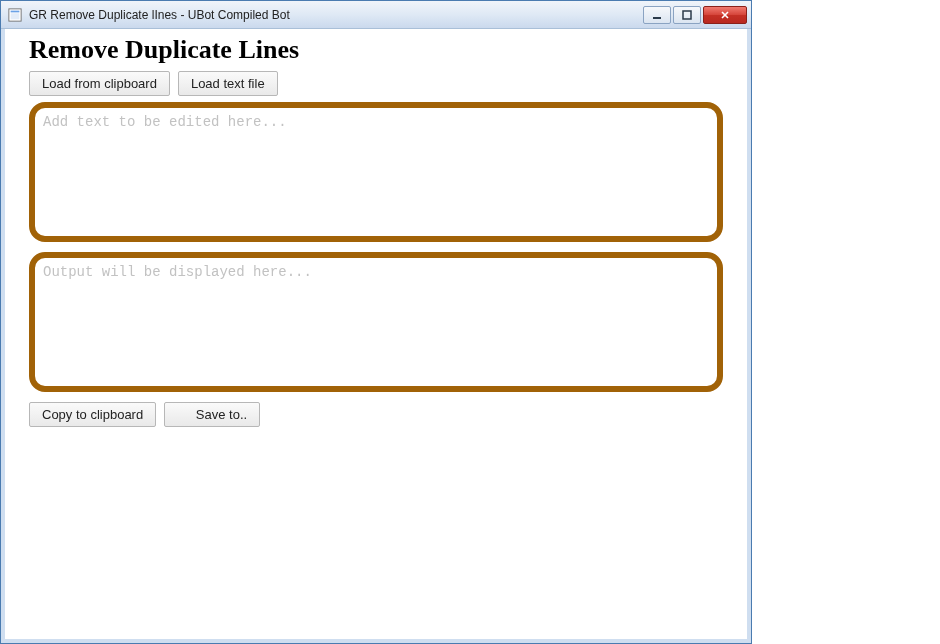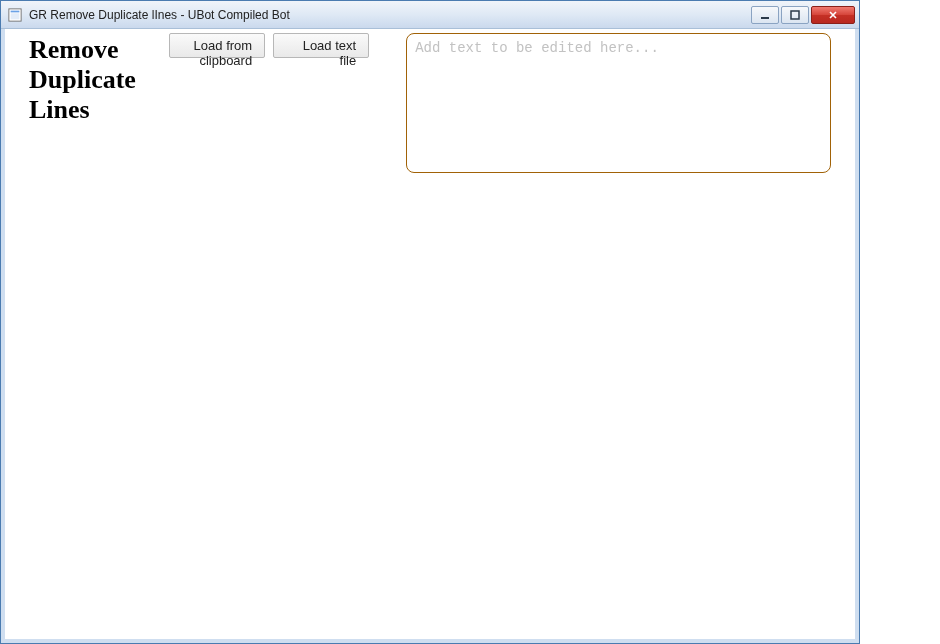--- a/index.html
+++ b/index.html
@@ -8,21 +8,21 @@
       padding: 0;
     }
     body {
       font-family: "Segoe UI", Tahoma, sans-serif;
       background: #fff;
       width: 940px;
       height: 644px;
       overflow: hidden;
     }
     .window {
-      width: 860px;
+      width: 752px;
       height: 644px;
       border: 1px solid #4a7bb0;
       background: #fff;
       display: flex;
       flex-direction: column;
     }
     .titlebar {
       height: 28px;
       background: linear-gradient(to bottom, #f0f4fa 0%, #dfe9f5 50%, #cad9ed 100%);
       border-bottom: 1px solid #a9bfd8;
@@ -69,21 +69,21 @@
     }
     .tb-btn svg {
       width: 10px;
       height: 10px;
     }
     .content {
       flex: 1;
       background: #fff;
       padding: 4px 24px 8px 24px;
       display: flex;
-      flex-direction: row;
+      flex-direction: column;
       border: 4px solid #cfdef0;
       border-top: none;
     }
     .heading {
       font-family: "Times New Roman", serif;
       font-size: 26px;
       font-weight: bold;
       color: #000;
       margin: 2px 0 6px 0;
     }
@@ -104,26 +104,25 @@
       min-width: 96px;
       text-align: right;
       height: 25px;
       line-height: 15px;
     }
     textarea {
       width: 100%;
       font-family: "Courier New", monospace;
       font-size: 14px;
       color: #222;
-      border: 1px solid #a16207;
-      border-radius: 8px;
+      border: 6px solid #a16207;
+      border-radius: 16px;
       padding: 6px 8px;
       resize: none;
       outline: none;
-      margin-left: 37px;
     }
     textarea::placeholder {
       color: #c2c2c2;
     }
     .ta-input {
       height: 140px;
       margin-bottom: 10px;
     }
     .ta-output {
       height: 140px;
@@ -173,15 +172,20 @@
     <h1 class="heading">Remove Duplicate Lines</h1>
 
     <div class="row">
       <button class="btn">Load from clipboard</button>
       <button class="btn">Load text file</button>
     </div>
 
 
     <textarea class="ta-input" placeholder="Add text to be edited here..." style=""></textarea>
 
+    <textarea class="ta-output" placeholder="Output will be displayed here..." style=""></textarea>
 
+    <div class="row bottom-row">
+      <button class="btn">Copy to clipboard</button>
+      <button class="btn save">Save to..</button>
+    </div>
   </div>
 </div>
 
 </body></html>

